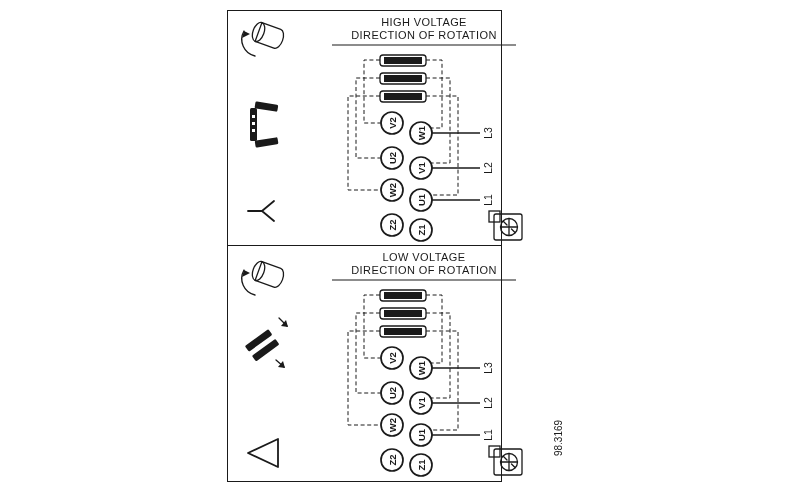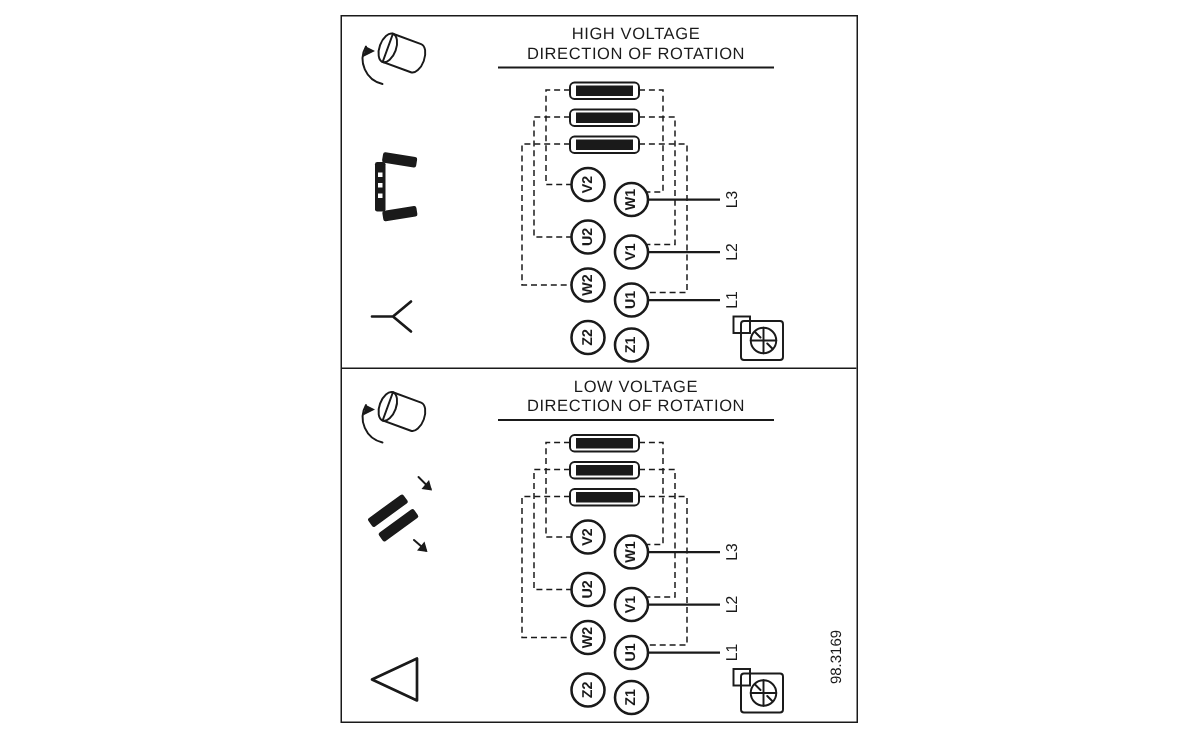--- a/index.html
+++ b/index.html
@@ -1,18 +1,18 @@
 <!DOCTYPE html>
 <html><head>
 <meta charset="utf-8">
 <style>
   body{margin:0}
   .page{width:800px;height:492px;background:#ffffff;position:relative;overflow:hidden;
         font-family:"Liberation Sans",sans-serif;}
-  .figure-box{position:absolute;left:227px;top:10px;width:345px;height:472px;
+  .figure-box{position:absolute;left:227px;top:10px;width:275px;height:472px;
               border:1.6px solid #1a1a1a;box-sizing:border-box;background:#fff}
   .panel{position:relative;height:233.5px}
   .panel.first{border-bottom:1.6px solid #1a1a1a}
   .panel svg{display:block}
 
   svg text{font-family:"Liberation Sans",sans-serif;fill:#1a1a1a}
   .stroke{stroke:#1a1a1a;stroke-width:1.3;fill:none;stroke-linecap:round}
   .stroke2{stroke:#1a1a1a;stroke-width:1.8;fill:none;stroke-linecap:round;stroke-linejoin:round}
   .u{stroke:#1a1a1a;stroke-width:1.2}
   .dashed-g path{stroke:#1a1a1a;stroke-width:1;fill:none;stroke-dasharray:4 2.6}

